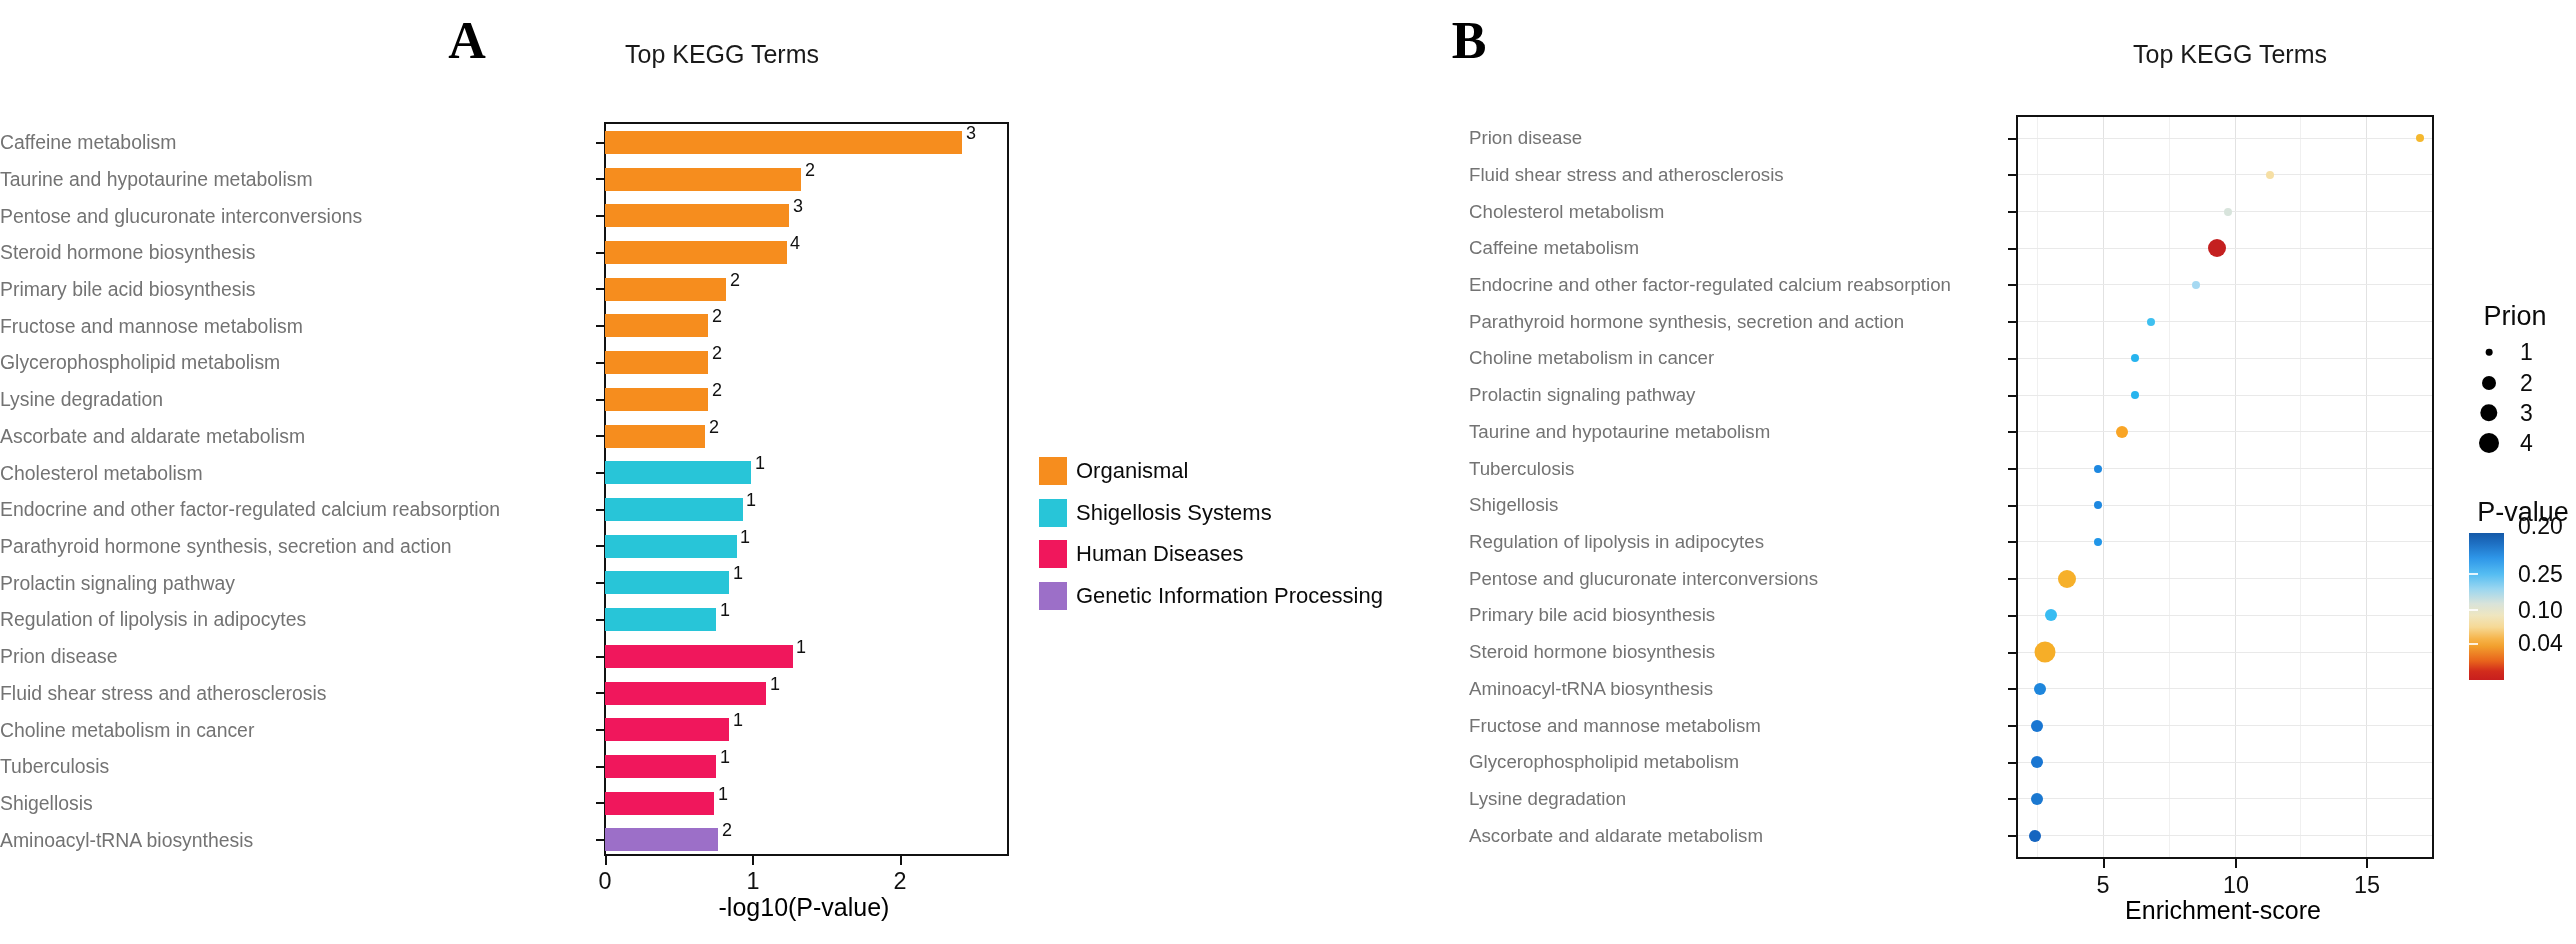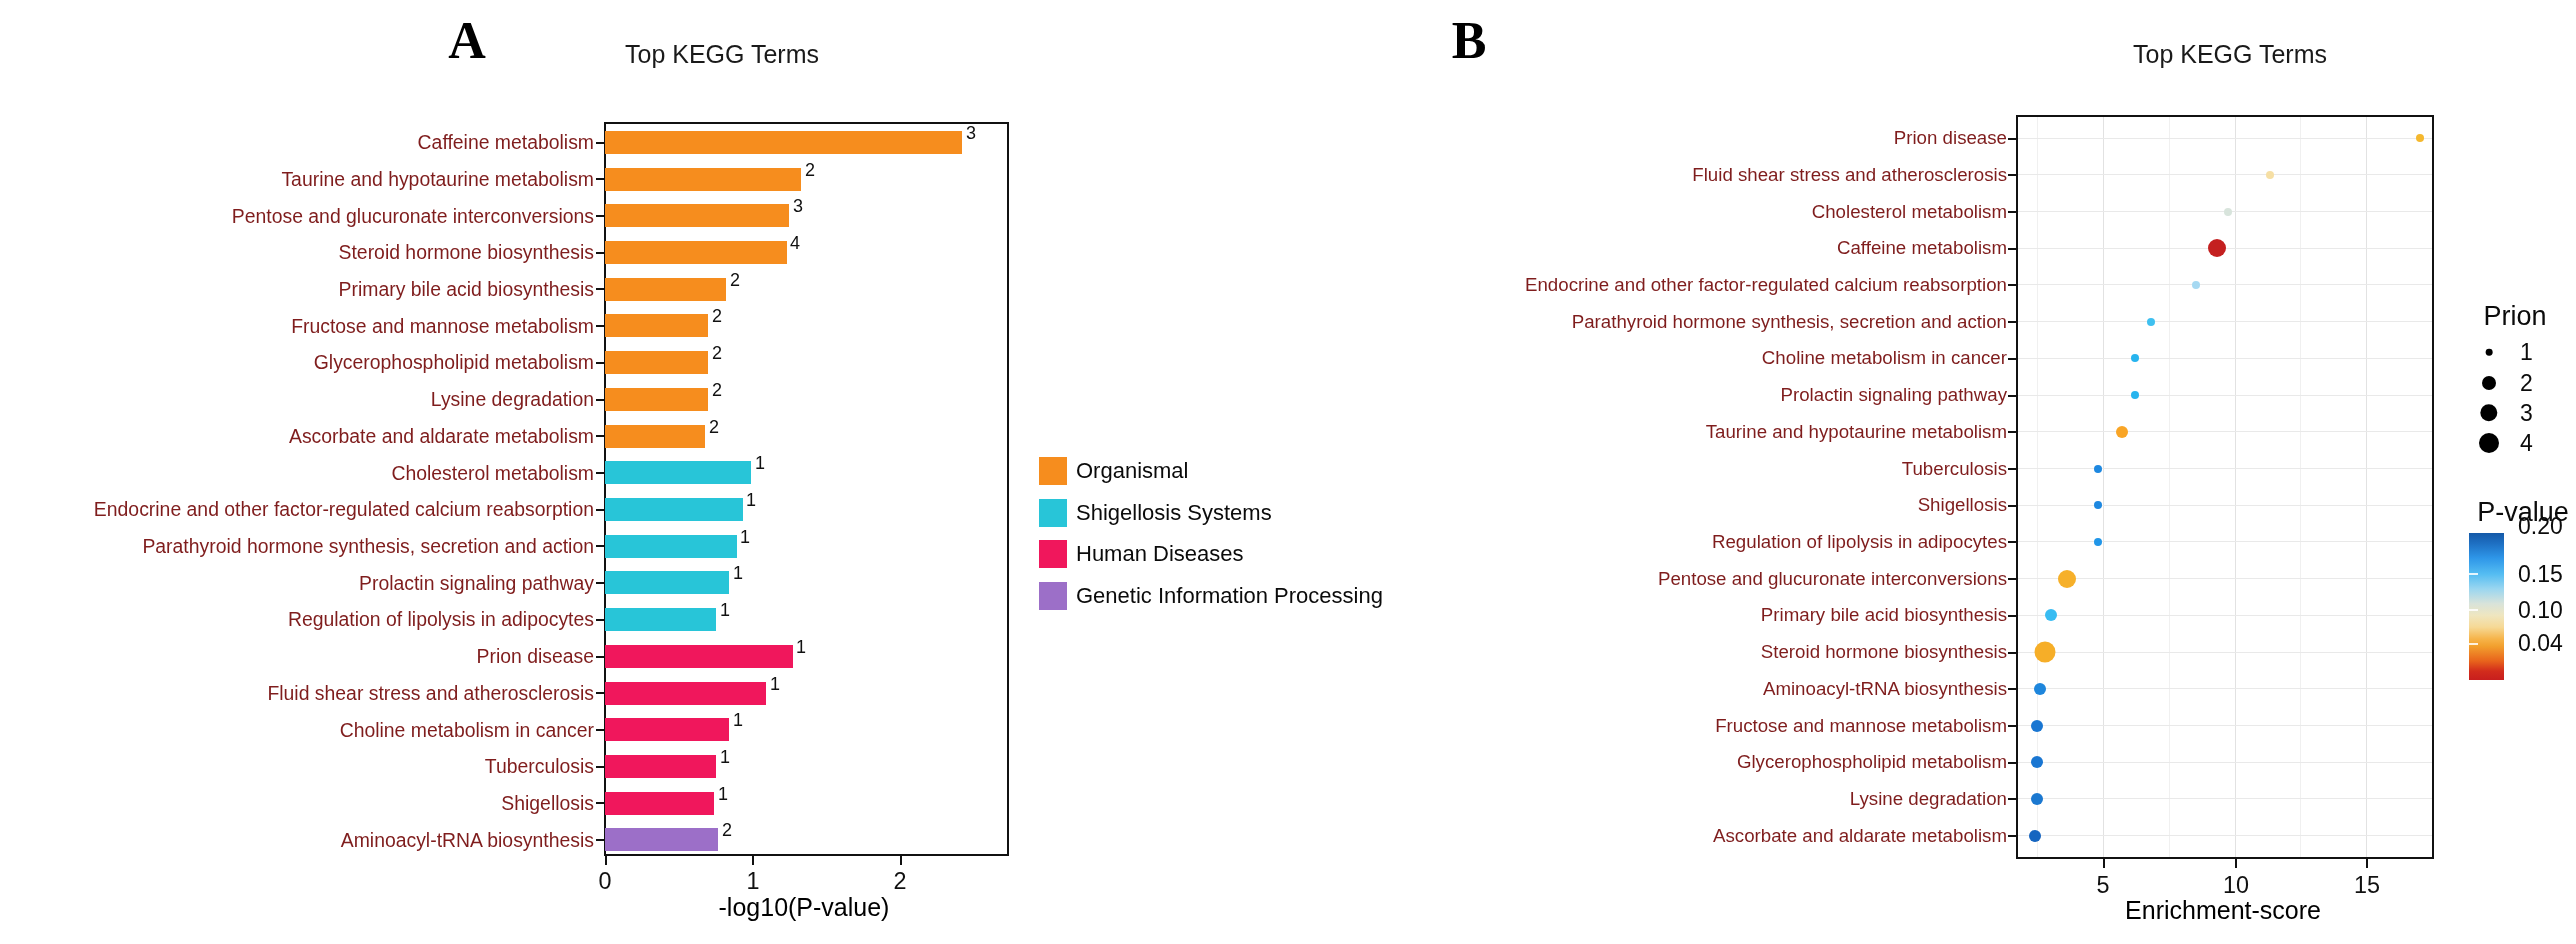--- a/index.html
+++ b/index.html
@@ -32,23 +32,23 @@
     white-space:nowrap;
   }
   .plot-box{
     position:absolute;
     border:2px solid #111;
     background:transparent;
     box-sizing:border-box;
   }
   .row-label{
     position:absolute;
-    text-align:right;
-    white-space:nowrap;
-    color:#7f1d1d;
+    text-align:left;
+    white-space:nowrap;
+    color:#737373;
     transform:translateY(-50%);
   }
   .row-label-a{font-size:19.4px;}
   .row-label-b{font-size:18.7px;}
   .bar{position:absolute;}
   .bar-value{
     position:absolute;
     font-size:18px;
     color:#111;
     transform:translateY(-50%);
@@ -309,21 +309,21 @@
       </div>
 
     <div class="legend-title" style="left:2523px;top:512px;">P-value</div>
     <div id="colorbar" class="colorbar" style="left:2469px;top:533px;width:35px;height:147px;
                 background:linear-gradient(to bottom,
                   #1459A8 0%, #1E6FC2 7%, #2E96E8 17%, #55BDF2 28%, #9AD6F0 38%,
                   #D8E3DA 48%, #EFE6C0 56%, #F6D996 64%, #F6B44A 72%, #F2A02E 77%,
                   #E8641C 87%, #D22C1C 94%, #C81E1E 100%);"></div>
     <div id="cbLabels">
         <div class="cb-label" style="left:2518px;top:526px;">0.20</div>
-        <div class="cb-label" style="left:2518px;top:574px;">0.15</div>
+        <div class="cb-label" style="left:2518px;top:574px;">0.25</div>
         <div class="cb-tick" style="left:2469px;top:573px;width:9.3px;"></div>
         <div class="cb-label" style="left:2518px;top:610px;">0.10</div>
         <div class="cb-tick" style="left:2469px;top:609px;width:9.3px;"></div>
         <div class="cb-label" style="left:2518px;top:643px;">0.04</div>
         <div class="cb-tick" style="left:2469px;top:643px;width:9.3px;"></div>
       </div>
   </div>
 
 </div>
 

